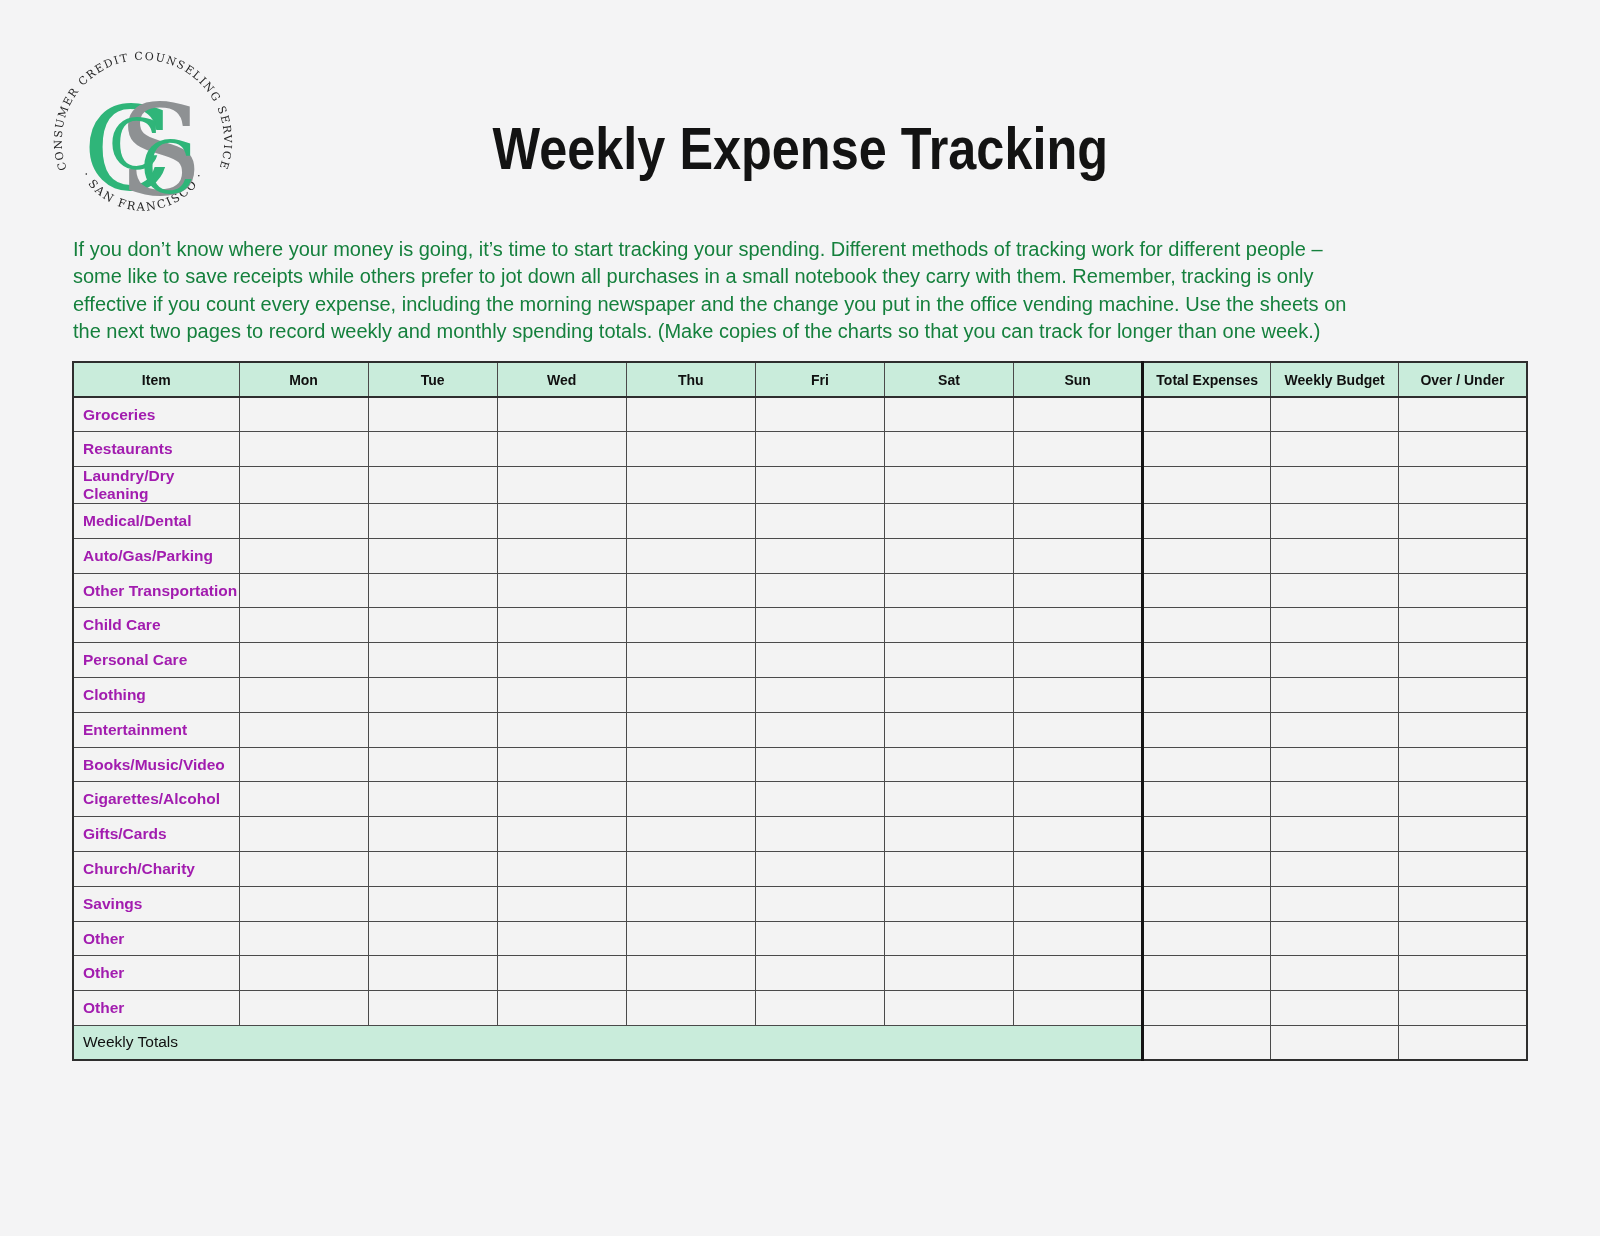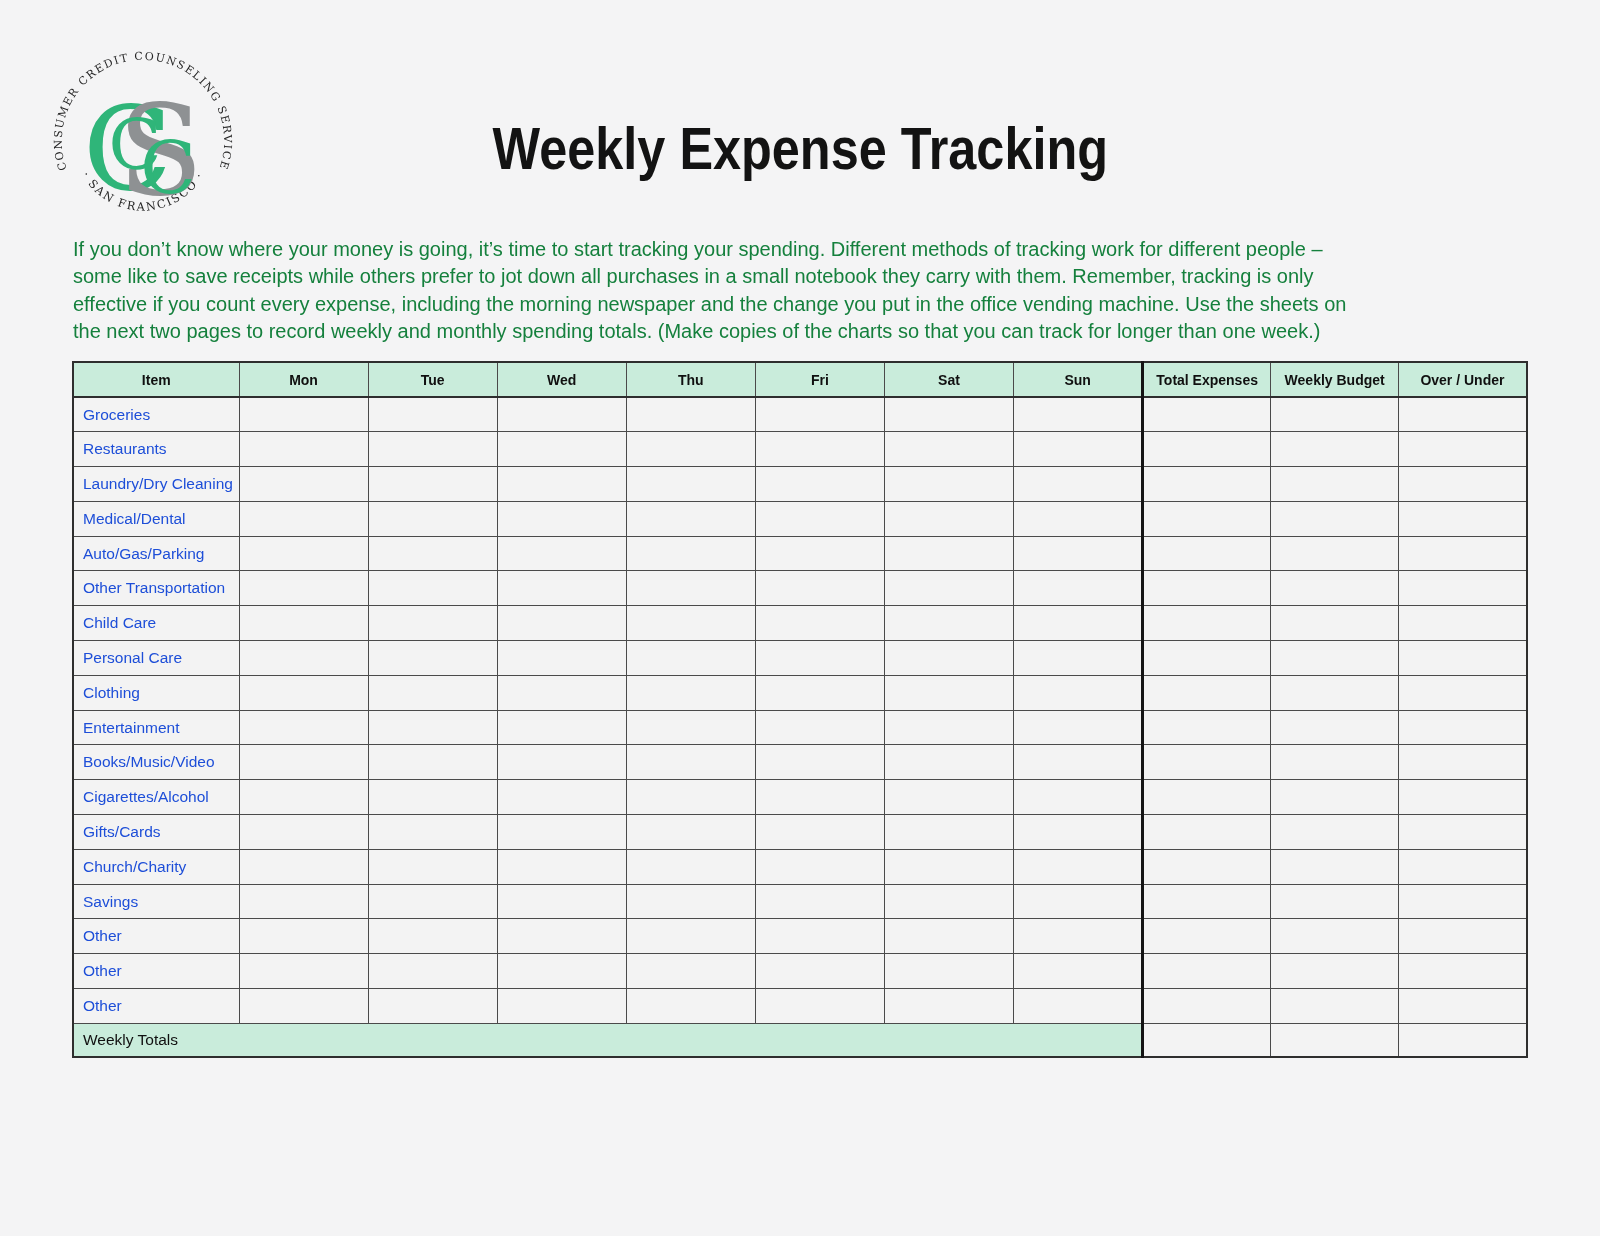--- a/index.html
+++ b/index.html
@@ -104,23 +104,23 @@
     background: var(--header-bg);
     font-weight: bold;
     font-size: 14px;
     color: #101010;
     height: 35px;
     text-align: center;
     border-bottom: 2px solid var(--outer);
   }
   table.expense tbody th.rlabel {
     text-align: left;
-    font-weight: normal;
+    font-weight: bold;
     font-size: 15.5px;
-    color: #1d4ed8;
+    color: #a21caf;
     padding-left: 9px;
     height: 34.8px;
     margin-left: 36px;
   }
   table.expense tbody td { height: 34.8px; }
   table.expense td.sep, table.expense th.sep {
     border-left: 3.5px solid var(--sep);
   }
   table.expense tfoot td { height: 34px; }
   table.expense tfoot td.totals {

